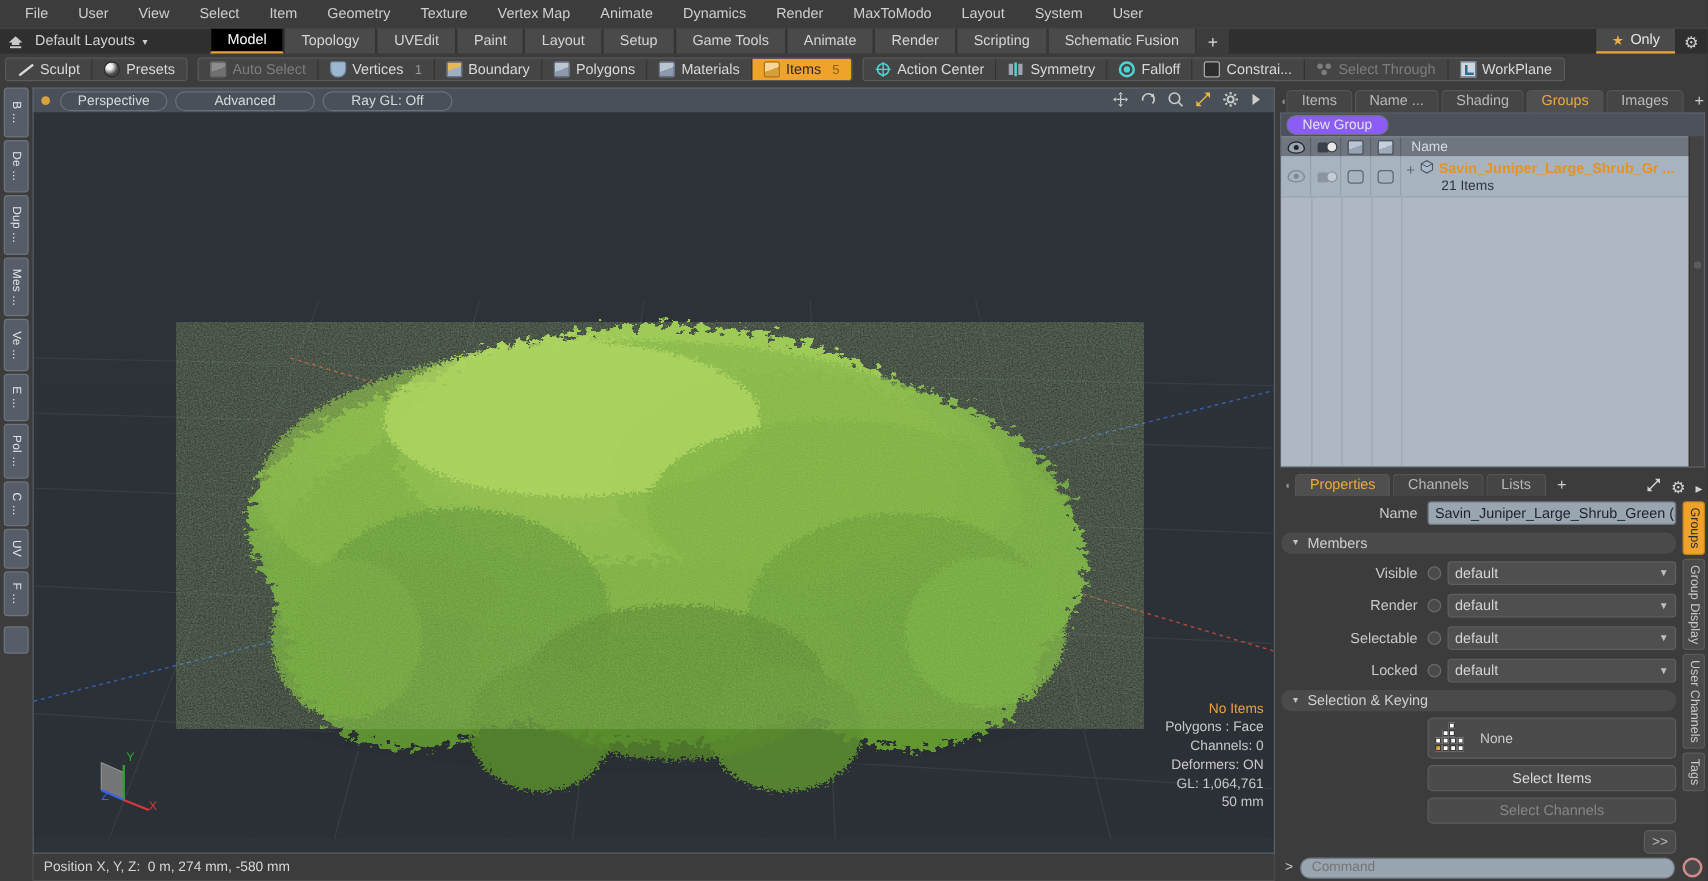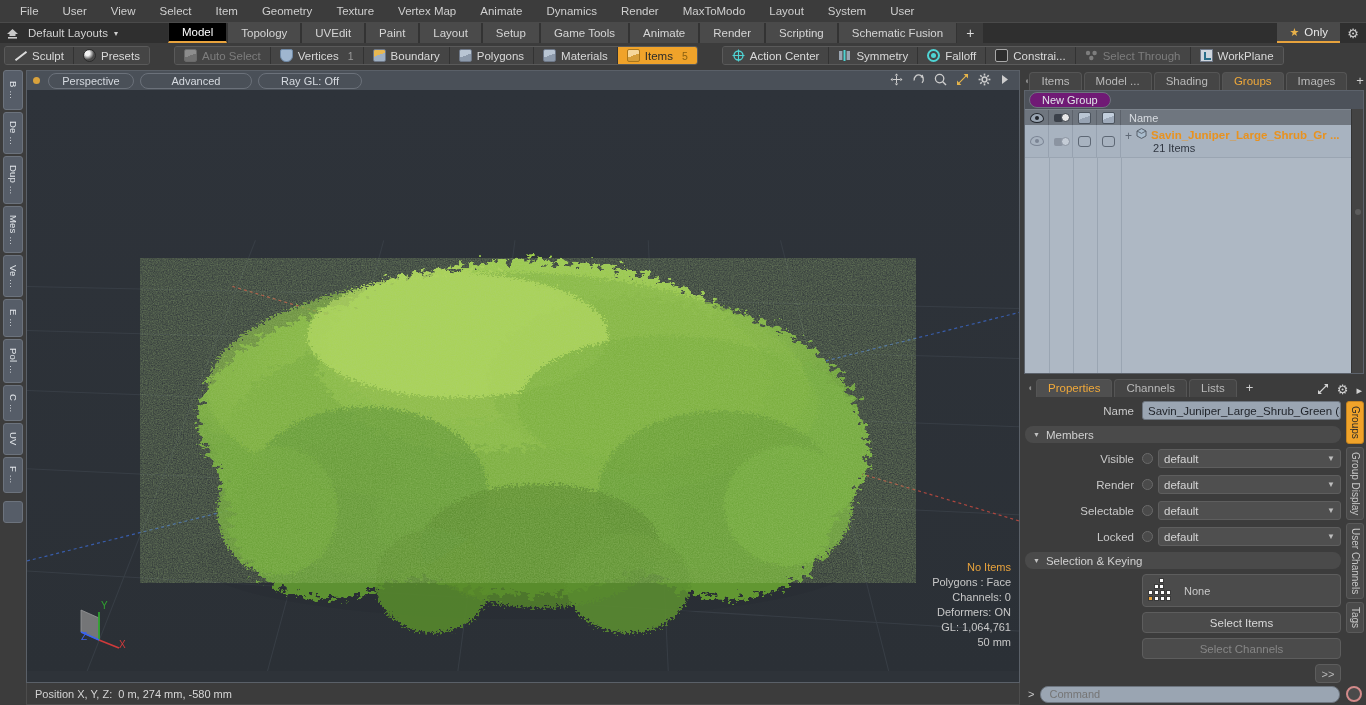--- a/index.html
+++ b/index.html
@@ -28,21 +28,21 @@
             border-left:1px solid #333; border-right:1px solid #333; white-space:nowrap;}
   .laytab.active{ background:#000000; color:#ffffff; border-bottom:2px solid #e8a33d; }
   .laytab.plus{ padding:0 9px; font-size:14px; color:#dcdcdc; background:#3c3c3c; border:none;}
   .layspacer{ flex:1; }
   .onlybtn{ display:flex; align-items:center; gap:5px; padding:0 12px; background:#4a4a4a; color:#e8e8e8; font-size:11.5px;
             border-bottom:2px solid #e8a33d;}
   .onlybtn .star{ color:#e8b14a; font-size:11px;}
   .gearbtn{ width:26px; display:flex; align-items:center; justify-content:center; color:#cccccc; font-size:13px;}
 
   
-  .modebar{ height:25px; background:#3c3c3c; display:flex; align-items:center; gap:16px; flex:0 0 25px; padding:0 4px; }
+  .modebar{ height:25px; background:#3c3c3c; display:flex; align-items:center; gap:0; flex:0 0 25px; padding:0 4px; }
   .grp{ display:flex; align-items:stretch; height:19px; border:1px solid #5a5a5a; border-radius:3px; overflow:hidden; background:#454545; margin-right:8px;}
   .tb{ display:flex; align-items:center; gap:5px; padding:0 9px; color:#d9d9d9; font-size:11.5px; background:#454545; border-right:1px solid #333; white-space:nowrap;}
   .tb:last-child{ border-right:none;}
   .tb.dim{ color:#7d7d7d;}
   .tb.on{ background:#f0a32a; color:#2a2a2a; }
   .tb .cnt{ color:#9a9a9a; font-size:10.5px; margin-left:4px;}
   .tb.on .cnt{ color:#8a6010;}
 
   
   .ic{ width:13px; height:13px; display:inline-block; position:relative; flex:0 0 13px;}
@@ -106,21 +106,21 @@
   .ptab{ padding:2px 11px 3px; font-size:11.5px; color:#b9b9b9; background:#454545; border:1px solid #555; border-bottom:none;
         border-radius:4px 4px 0 0; margin-right:2px; white-space:nowrap;}
   .ptab.active{ color:#f0a93a; background:#4f4f4f;}
   .ptab.plus{ padding:2px 7px; background:transparent; border:none; color:#cfcfcf; font-size:13px;}
   .ptabs .sp{ flex:1;}
   .ptabs .tool{ color:#d2d2d2; font-size:11px; padding:0 4px;}
   .ptabs .tool.gear{ font-size:13px;}
 
   .groupbox{ background:#4d525a; border:1px solid #5c626b; margin:0 2px; flex:1; min-height:0; display:flex; flex-direction:column;}
   .newgroup{ height:18px; flex:0 0 18px; display:flex; align-items:center; padding:0 4px; background:#4d525a;}
-  .newgroup .btn{ border:1px solid #6e747d; border-radius:9px; padding:1px 12px; font-size:11px; color:#e0e4e8; background:#701a75;}
+  .newgroup .btn{ border:1px solid #6e747d; border-radius:9px; padding:1px 12px; font-size:11px; color:#e0e4e8; background:#8b5cf6;}
   .listhead{ height:16px; flex:0 0 16px; display:flex; align-items:stretch; background:#6f767f; border-top:1px solid #7d848d;}
   .colico{ width:24px; display:flex; align-items:center; justify-content:center; border-right:1px solid #5c626b; color:#1d2126;}
   .colname{ flex:1; display:flex; align-items:center; padding-left:8px; color:#d8dce1; font-size:11px;}
   .listbody{ flex:1; min-height:0; background:#a8b3c0; position:relative;}
   .grow{ height:32px; display:flex; align-items:stretch; background:#a8b3c0;}
   .grow .cell{ width:24px; display:flex; align-items:center; justify-content:center; border-right:1px solid #97a2b0;}
   .grow .namecell{ flex:1; padding-left:4px; display:flex; align-items:flex-start; padding-top:2px; gap:3px;}
   .plusexp{ color:#5e6875; font-size:12px; line-height:12px; padding-top:3px;}
   .gname{ color:#e8921f; font-size:11.5px; font-weight:bold; white-space:nowrap;}
   .gsub{ color:#2f3640; font-size:11px; padding-left:18px;}
@@ -507,21 +507,21 @@
         <span class="val">0 m, 274 mm, -580 mm</span>
       </div>
     </div>
 
     <div class="rightcol">
 
       <div class="panel" style="flex:1 1 auto; min-height:0;">
         <div class="ptabs">
           <div class="rdot">◖</div>
           <div class="ptab">Items</div>
-          <div class="ptab">Model ...</div>
+          <div class="ptab">Name ...</div>
           <div class="ptab">Shading</div>
           <div class="ptab active">Groups</div>
           <div class="ptab">Images</div>
           <div class="ptab plus">+</div>
           <div class="sp"></div>
 
         </div>
 
         <div class="groupbox">
           <div class="newgroup">

